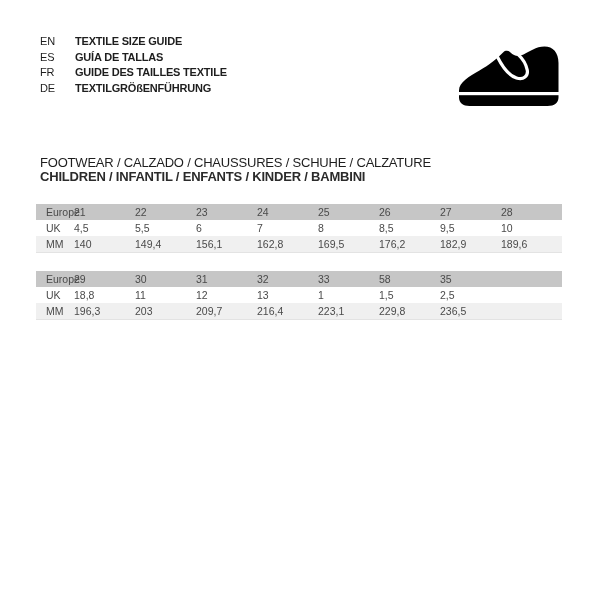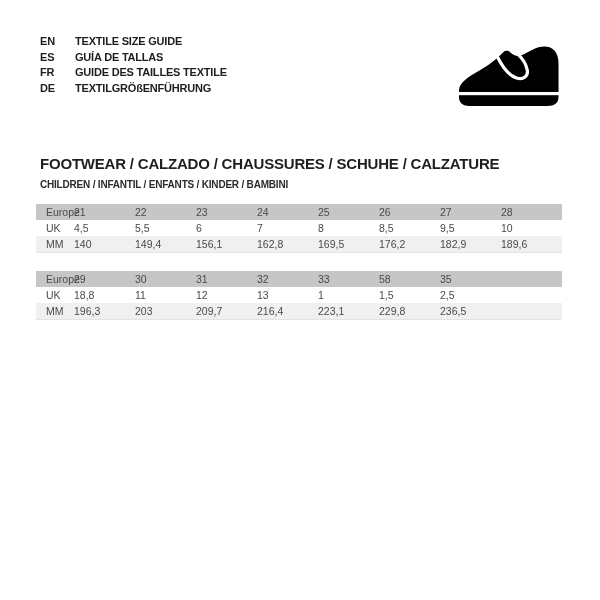--- a/index.html
+++ b/index.html
@@ -10,41 +10,41 @@
     position: relative;
     overflow: hidden;
     -webkit-font-smoothing: antialiased;
   }
 
   
   .lang-list { position: absolute; left: 40px; top: 33px; }
   .lang-row { display: flex; height: 15.8px; align-items: center; }
   .lang-code {
     width: 35px; flex: 0 0 35px;
-    font-size: 11px; font-weight: 700; color: #1e1e1e;
+    font-size: 11px; font-weight: 400; color: #1e1e1e;
     letter-spacing: -0.2px;
   }
   .lang-title {
     font-size: 11px; font-weight: 700; color: #1e1e1e;
     letter-spacing: -0.2px; white-space: nowrap;
   }
 
   
   .shoe-wrap { position: absolute; left: 452px; top: 40px; width: 113px; height: 68px; }
   .shoe-wrap svg { display: block; width: 113px; height: 68px; }
 
   
   .section-title {
     position: absolute; left: 40px; top: 155px;
-    font-size: 15px; font-weight: 700; color: #1e1e1e;
+    font-size: 13px; font-weight: 400; color: #1e1e1e;
     letter-spacing: -0.2px; white-space: nowrap;
   }
   .section-subtitle {
-    position: absolute; left: 40px; top: 179px;
-    font-size: 10px; font-weight: 700; color: #2b2b2b;
+    position: absolute; left: 40px; top: 169px;
+    font-size: 13px; font-weight: 700; color: #2b2b2b;
     letter-spacing: -0.2px; white-space: nowrap;
   }
 
   
   table.size {
     position: absolute; left: 36px; width: 526px;
     border-collapse: collapse; table-layout: fixed;
     font-size: 10.5px; color: #4a4a4a;
   }
   #size-table-1 { top: 204px; }

